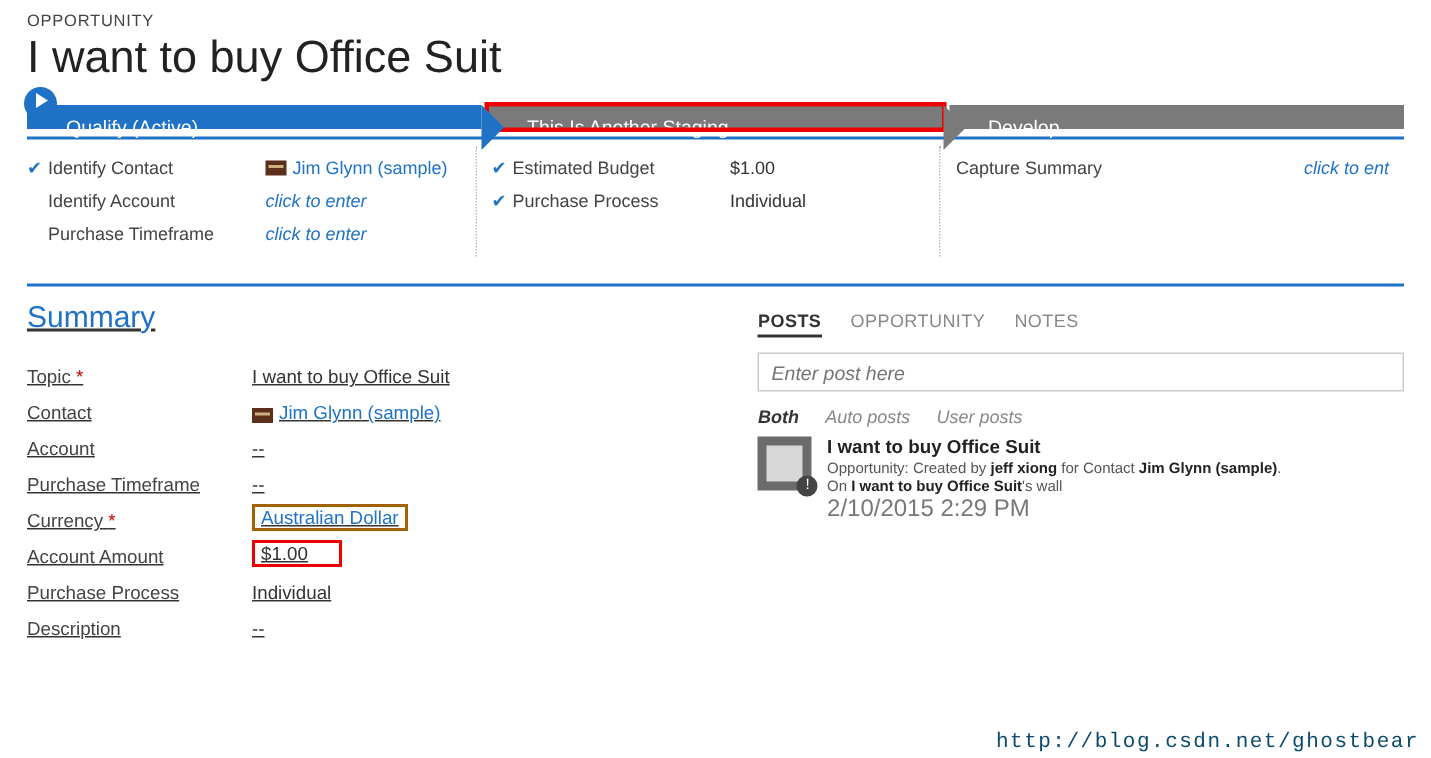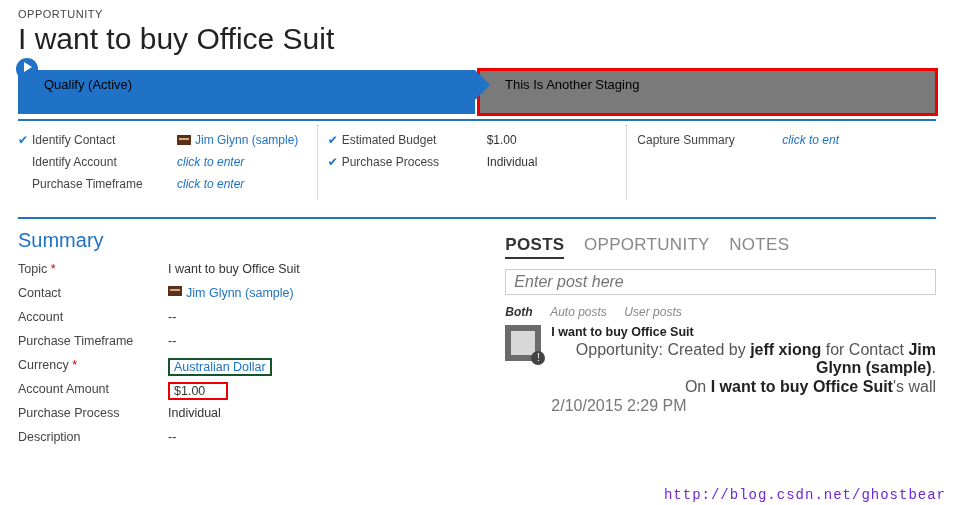--- a/index.html
+++ b/index.html
@@ -5,21 +5,21 @@
   * { box-sizing: border-box; margin: 0; padding: 0; }
   body { font-family: "Segoe UI", Arial, sans-serif; background: #fff; color: #333; width: 954px; }
   .page { padding: 0 18px; }
 
   .entity-label { font-size: 11px; letter-spacing: 0.5px; color: #444; padding-top: 8px; }
   .record-title { font-size: 30px; font-weight: 300; color: #222; margin: 2px 0 14px 0; }
 
   
   .stages { display: flex; position: relative; margin-bottom: 5px; }
   .stage {
-    flex: 1; height: 44px; position: relative; color: #000000; line-height: 30px;
+    flex: 1; height: 16px; position: relative; color: #ffffff; line-height: 30px;
     padding-left: 26px; font-size: 13px; cursor: pointer;
   }
   .stage::after {
     content: ""; position: absolute; right: -15px; top: 0; width: 0; height: 0;
     border-top: 15px solid transparent; border-bottom: 15px solid transparent;
     z-index: 2;
   }
   .stage.active { background: #1f72c6; }
   .stage.active::after { border-left: 15px solid #1f72c6; }
   .stage.inactive { background: #7a7a7a; margin-left: 4px; }
@@ -42,89 +42,90 @@
   .stage-details { display: flex; }
   .col { flex: 1; padding: 4px 10px; border-left: 1px dotted #bbb; font-size: 12px; }
   .col:first-child { border-left: none; padding-left: 0; }
   .row { display: flex; align-items: center; height: 22px; }
   .check { width: 14px; color: #1f72c6; }
   .field-label { flex: 0 0 145px; color: #444; }
   .field-value { color: #333; }
   .link { color: #1f72c6; cursor: pointer; }
   .italic { font-style: italic; }
   .click-enter { color: #1f72c6; font-style: italic; cursor: pointer; }
-  .click-enter.right { flex: 1; }
+  .click-enter.right { text-align: right; flex: 1; }
 
   .card-icon {
     display: inline-block; width: 14px; height: 10px; background: #5b2f1a;
     margin-right: 4px; vertical-align: middle; position: relative;
   }
   .card-icon::after {
     content: ""; position: absolute; left: 2px; top: 3px; width: 10px; height: 2px; background: #d0b080;
   }
 
   .big-sep { height: 2px; background: #1f72c6; margin: 18px 0 10px 0; }
 
   
   .lower { display: flex; }
-  .summary-panel { flex: 0 0 52%; }
+  .summary-panel { flex: 0 0 52%; text-decoration: underline; }
   .summary-title { color: #1f72c6; font-size: 20px; font-weight: 400; margin-bottom: 10px; }
-  .sum-row { display: flex; align-items: flex-start; height: 24px; font-size: 12.5px; }
+  .sum-row { display: flex; align-items: flex-end; height: 24px; font-size: 12.5px; }
   .sum-label { flex: 0 0 150px; color: #444; }
   .sum-label .req { color: #c00; }
   .sum-value { color: #333; }
   .red-box { border: 2px solid #e00; padding: 0 4px; display: inline-block; min-width: 60px; }
-  .red-box-wide { border: 2px solid #14532d; padding: 0 4px; display: inline-block; min-width: 90px; }
+  .red-box-wide { border: 2px solid #a16207; padding: 0 4px; display: inline-block; min-width: 90px; }
 
   .posts-panel { flex: 1; padding-left: 10px; font-size: 12.5px; }
   .tabs { margin-top: 6px; }
-  .tab { display: inline-block; margin-right: 16px; font-size: 17px; color: #888; letter-spacing: 0.3px; cursor: pointer; }
+  .tab { display: inline-block; margin-right: 16px; font-size: 12px; color: #888; letter-spacing: 0.3px; cursor: pointer; }
   .tab.sel { color: #333; font-weight: 600; border-bottom: 2px solid #333; padding-bottom: 2px; }
   .post-input {
     width: 100%; border: 1px solid #ccc; height: 26px; margin: 10px 0 10px 0;
-    padding: 4px 8px; font-style: italic; color: #888; font-size: 16px;
+    padding: 4px 8px; font-style: italic; color: #888; font-size: 13px;
   }
   .filters { margin-bottom: 6px; font-style: italic; }
   .filter { display: inline-block; margin-right: 14px; color: #888; cursor: pointer; font-size: 12px; }
   .filter.sel { color: #333; font-weight: 600; }
 
   .post-item { display: flex; }
   .post-icon {
     width: 36px; height: 36px; background: #6b6b6b; position: relative; margin-right: 10px; flex-shrink: 0;
   }
   .post-icon::before {
     content: ""; position: absolute; left: 6px; top: 6px; width: 24px; height: 24px; background: #d8d8d8;
   }
   .post-icon::after {
     content: "!"; position: absolute; right: -4px; bottom: -4px; width: 14px; height: 14px;
     background: #444; color: #fff; border-radius: 50%; font-size: 10px; text-align: center; line-height: 14px;
   }
   .post-body .p-title { font-weight: 600; color: #222; margin-bottom: 2px; }
-  .post-body .p-line { color: #555; margin-bottom: 1px; font-size: 16px; text-align: right; }
+  .post-body .p-line { color: #555; margin-bottom: 1px; font-size: 10px; }
   .post-body .p-time { color: #777; font-size: 16px; }
   .strong { color: #222; font-weight: 600; }
 
   .watermark {
-    position: absolute; right: 8px; bottom: 2px; color: #6d28d9; font-size: 14px;
+    position: absolute; right: 8px; bottom: 2px; color: #0c4a6e; font-size: 14px;
     font-family: "Courier New", monospace; letter-spacing: 1px;
   }
   .container { position: relative; width: 954px; height: 505px; overflow: hidden; }
 </style>
 </head>
 <body>
 <div class="container">
 <div class="page">
 
   <div class="entity-label">OPPORTUNITY</div>
   <div class="record-title">I want to buy Office Suit</div>
 
   <div class="stages">
     <div class="flag"></div>
     <div class="stage active">Qualify (Active)</div>
     <div class="stage inactive highlight-box">This Is Another Staging</div>
+    <div class="stage inactive">Develop</div>
   </div>
   <div class="stage-underline"></div>
 
   <div class="stage-details">
 
     <div class="col">
       <div class="row">
         <span class="check">✔</span>
         <span class="field-label">Identify Contact</span>
         <span class="card-icon"></span>

